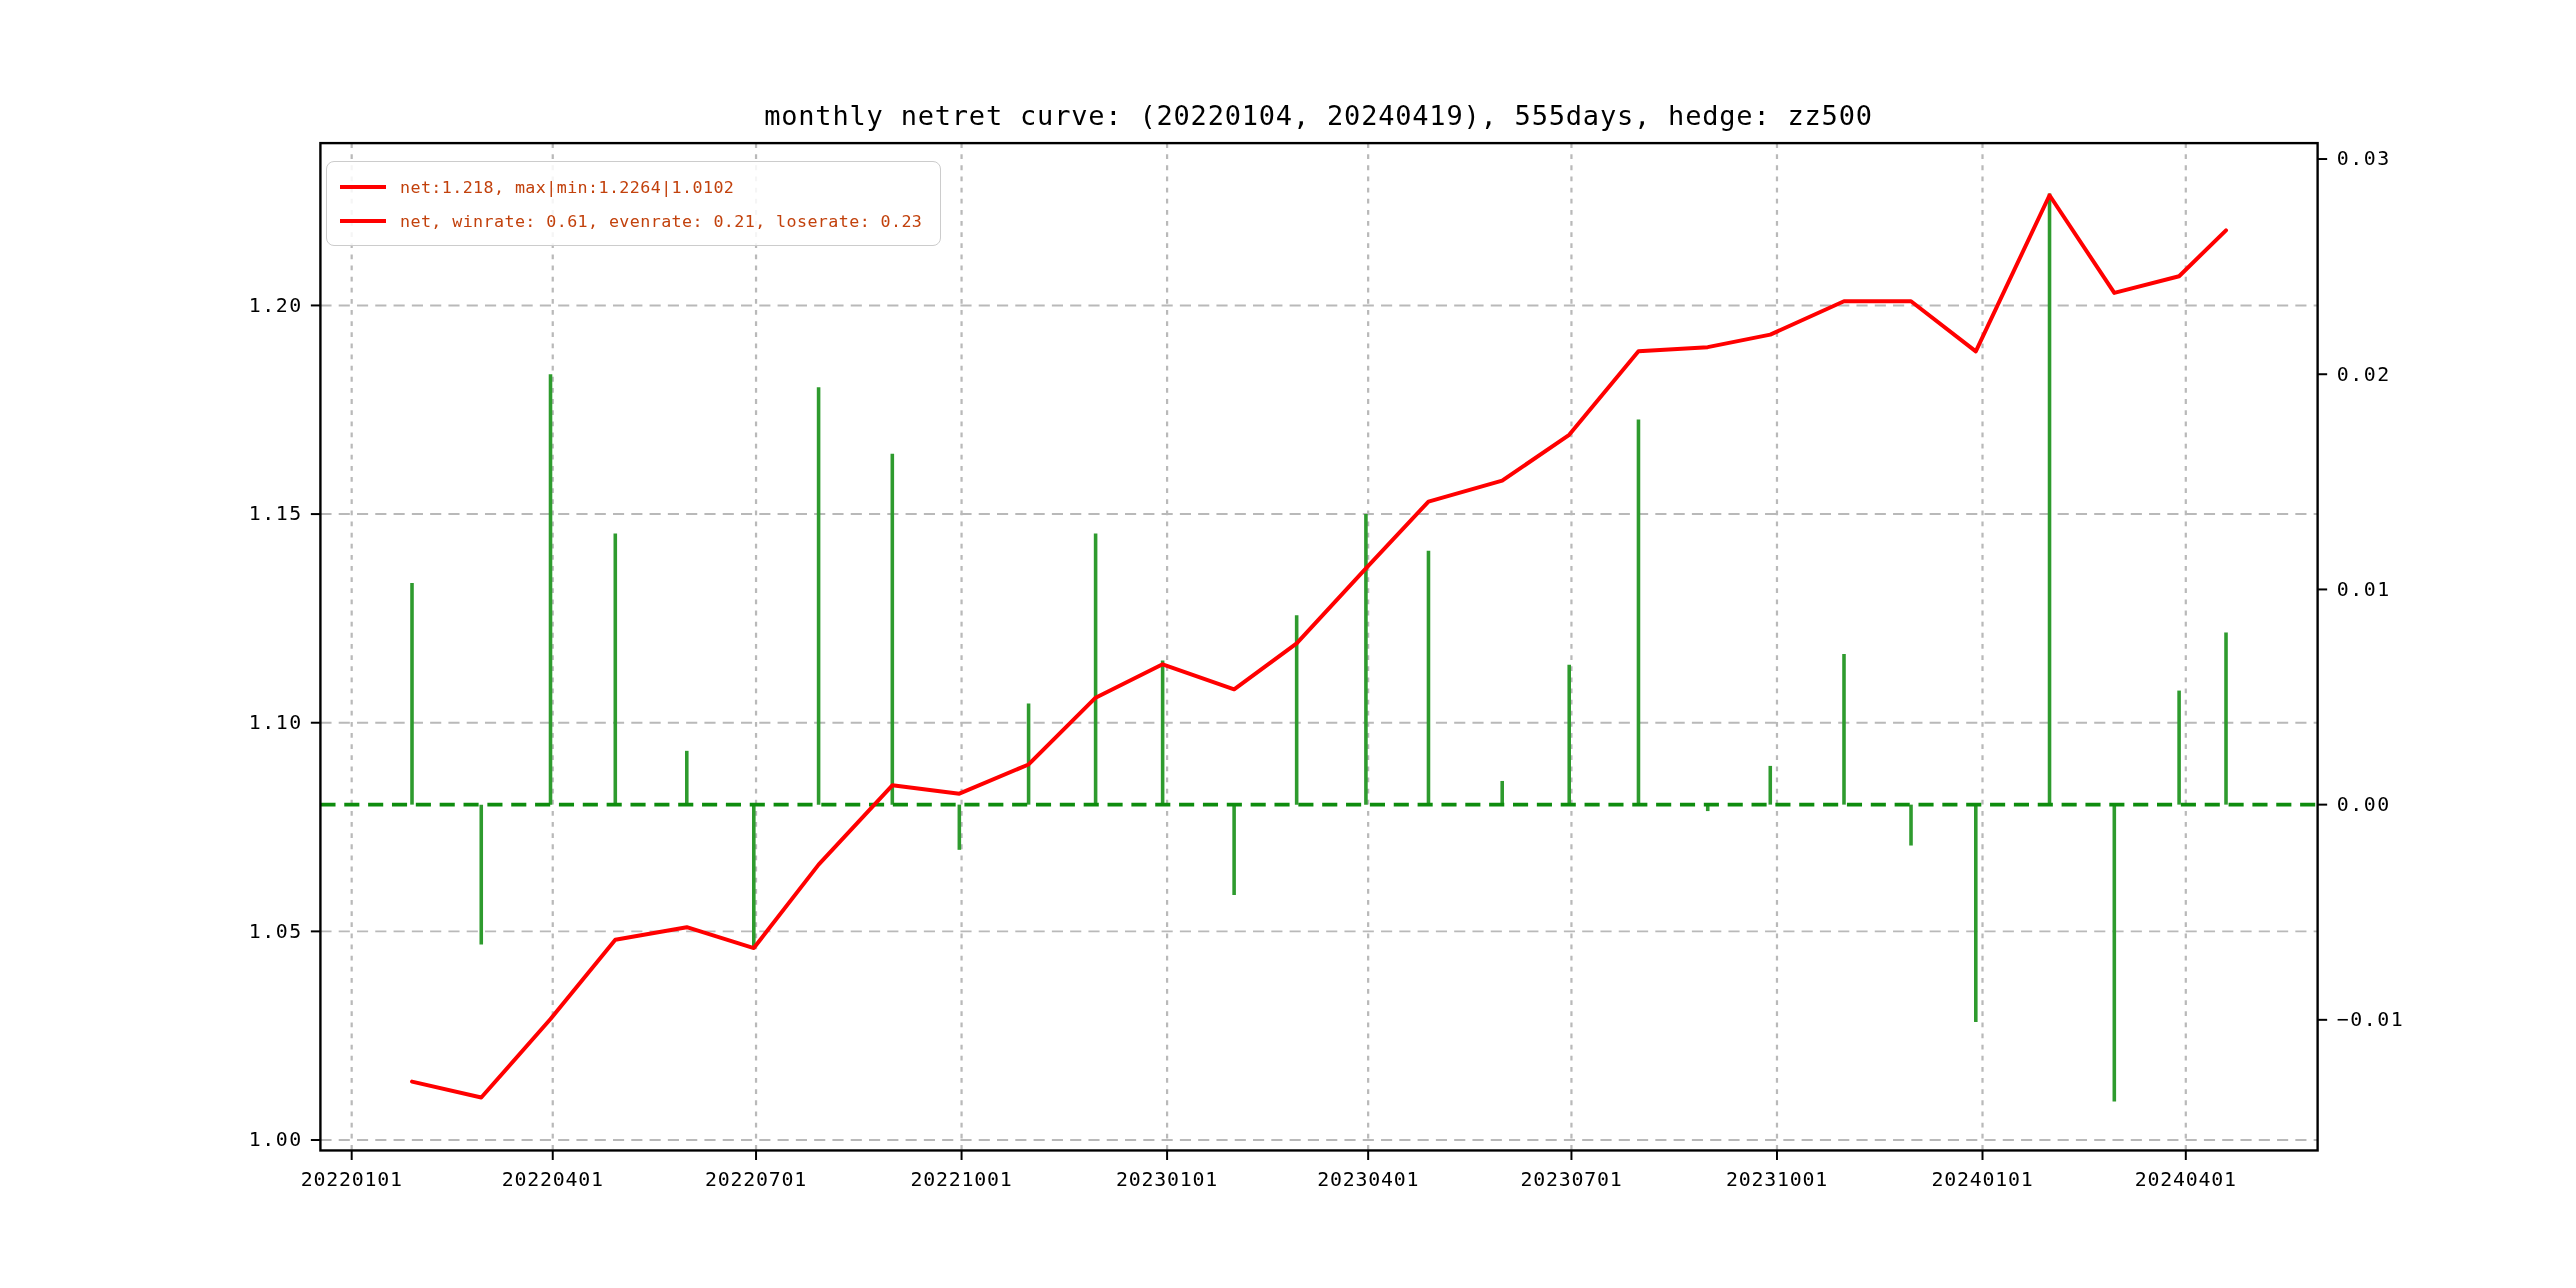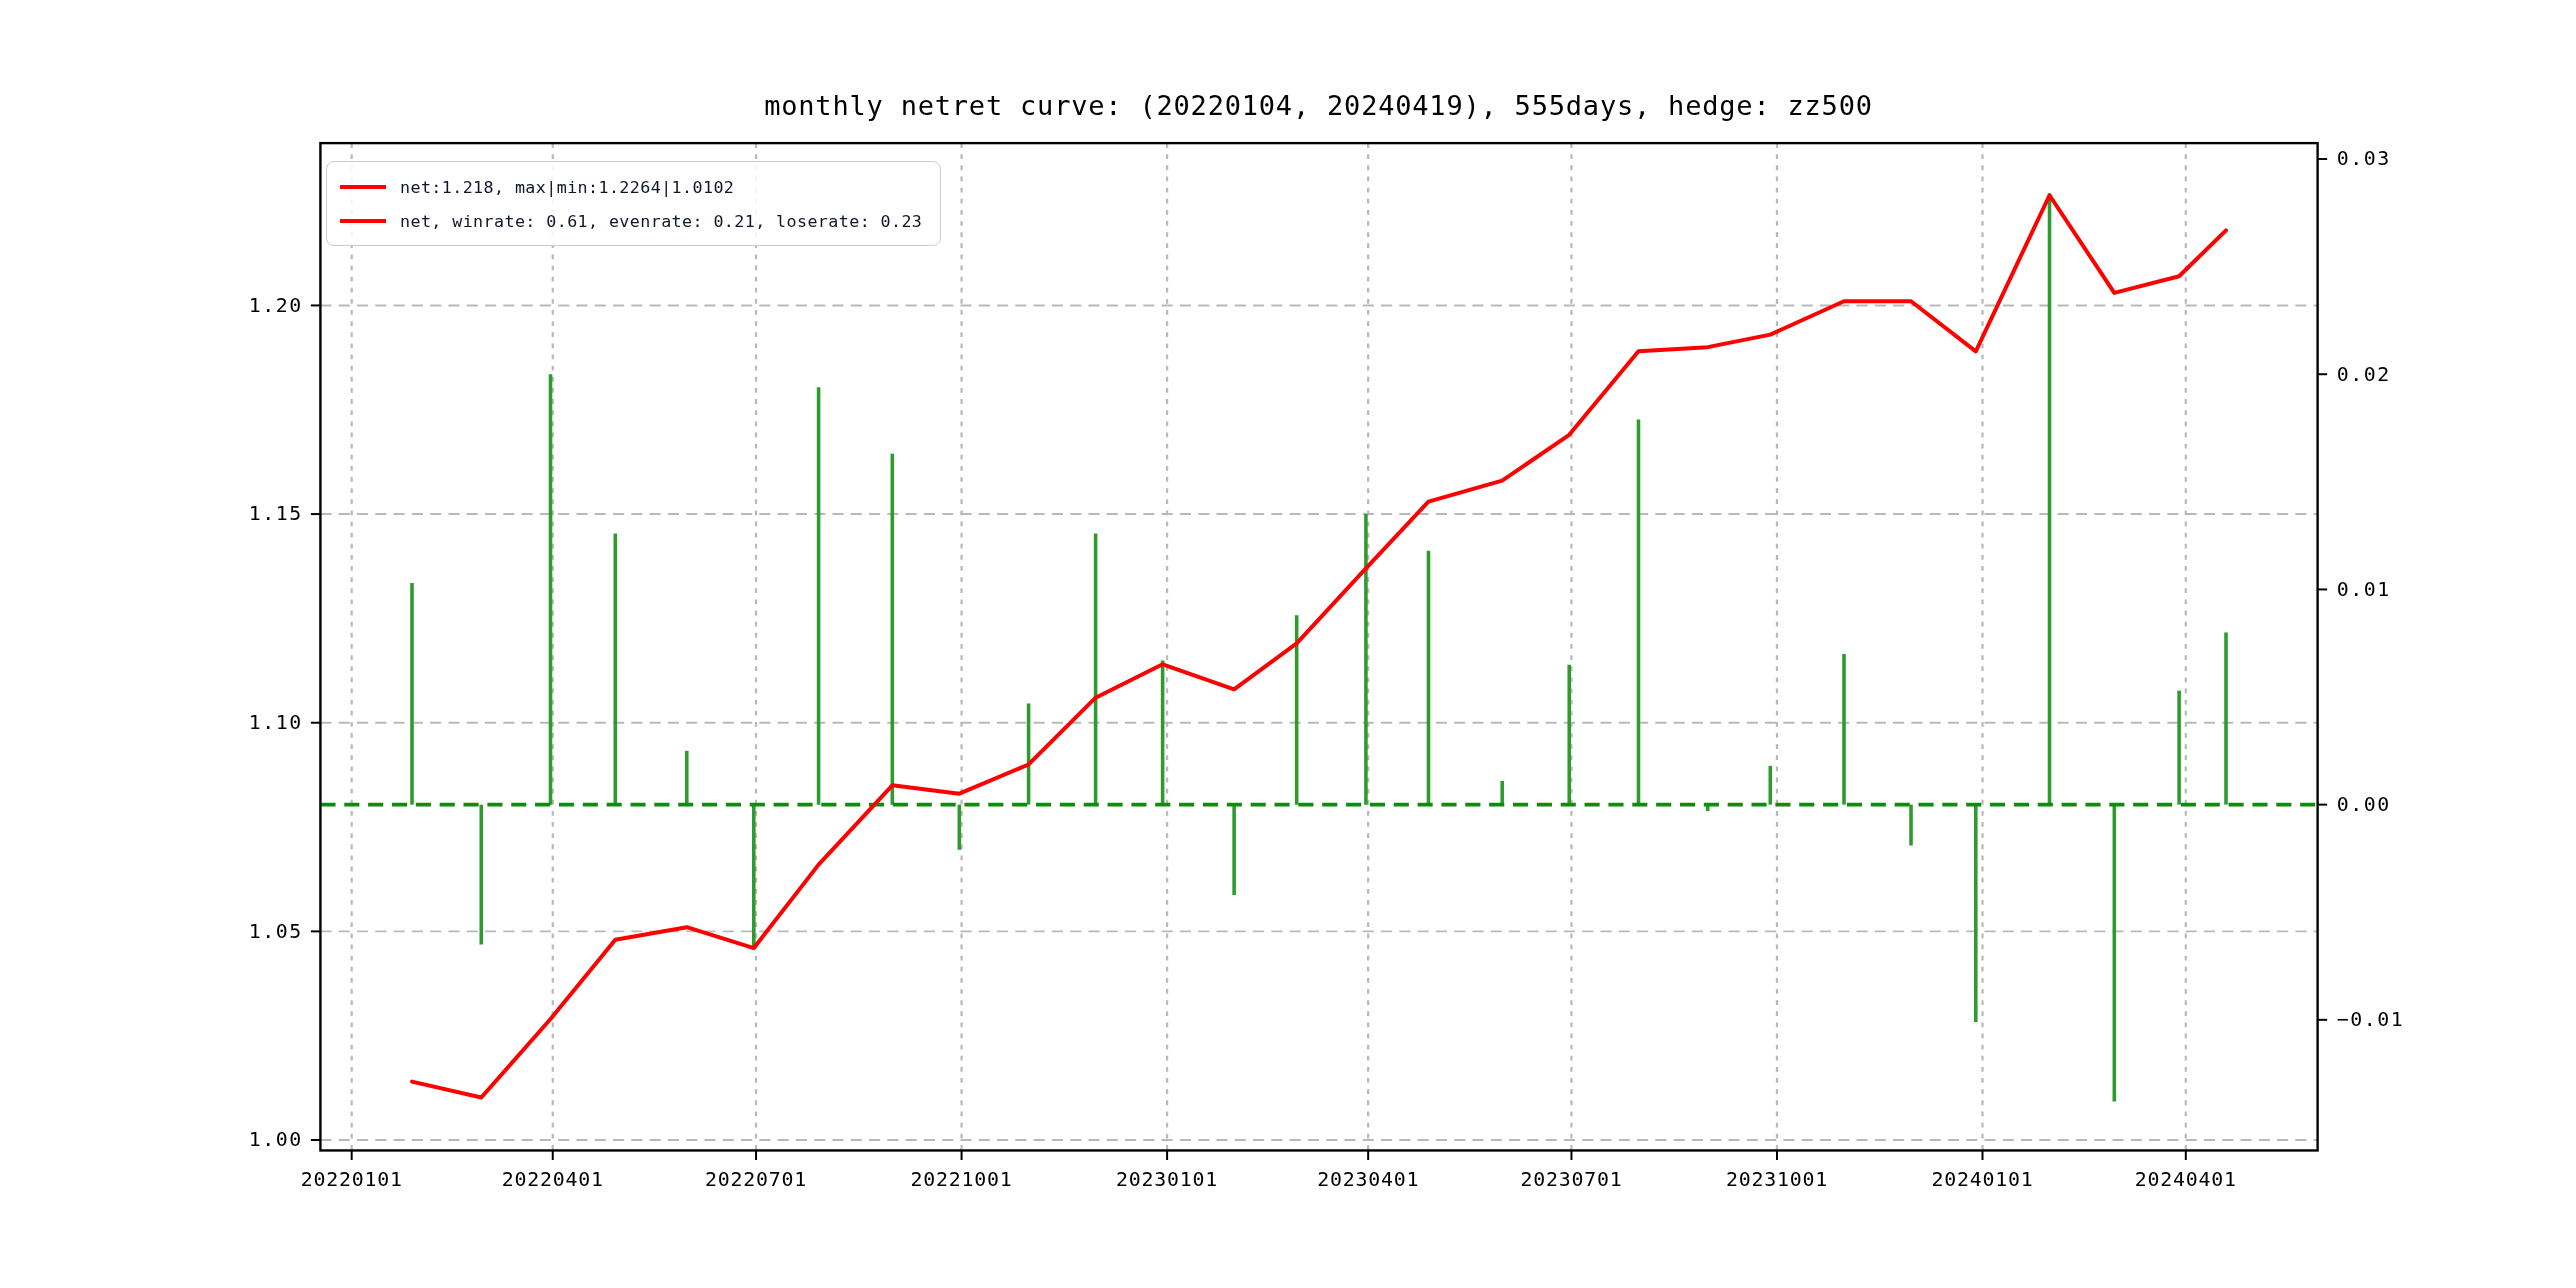--- a/index.html
+++ b/index.html
@@ -1,26 +1,26 @@
 <!DOCTYPE html>
 <html style="font-size:12.7px"><head>
 <meta charset="utf-8">
 <style>
   html,body{margin:0;padding:0;background:#ffffff;width:2576px;height:1288px;overflow:hidden;}
   .fig{position:relative;width:2576px;height:1288px;background:#ffffff;
        font-family:"DejaVu Sans Mono","Liberation Mono",monospace;}
   #chart-svg{position:absolute;left:0;top:0;}
-  .title{position:absolute;left:320px;top:90px;width:1997px;text-align:center;
+  .title{position:absolute;left:320px;top:100px;width:1997px;text-align:center;
          font-size:27px;color:#000;letter-spacing:0.8px;white-space:nowrap;}
   .legend{position:absolute;left:326px;top:161px;display:flex;flex-direction:column;
           gap:7.2px;padding:11px 17.5px 11px 12.7px;border:1.6px solid #cccccc;border-radius:8px;
           background:rgba(255,255,255,0.85);z-index:3;}
   .lrow{display:flex;align-items:center;height:27px;white-space:nowrap;}
   .swatch{display:inline-block;width:46px;height:4px;margin-right:14.3px;flex:0 0 auto;}
-  .ltext{font-size:16.7px;color:#0f172a;letter-spacing:0.4px;}
+  .ltext{font-size:16.7px;color:#c2410c;letter-spacing:0.4px;}
   svg text{font-family:"DejaVu Sans Mono","Liberation Mono",monospace;fill:#000;}
 </style>
 </head>
 <body>
 
 <div class="fig">
   <svg id="chart-svg" width="2576" height="1288" viewBox="0 0 3240 1620">
       <rect x="403" y="180" width="2512" height="1267" fill="#ffffff"></rect>
       <line x1="403" x2="2915" y1="1433.8786246893126" y2="1433.8786246893126" stroke="#b9b9b9" stroke-width="2.5" stroke-dasharray="14 9"></line>
       <line x1="403" x2="2915" y1="1171.451118475559" y2="1171.451118475559" stroke="#b9b9b9" stroke-width="2.5" stroke-dasharray="14 9"></line>

